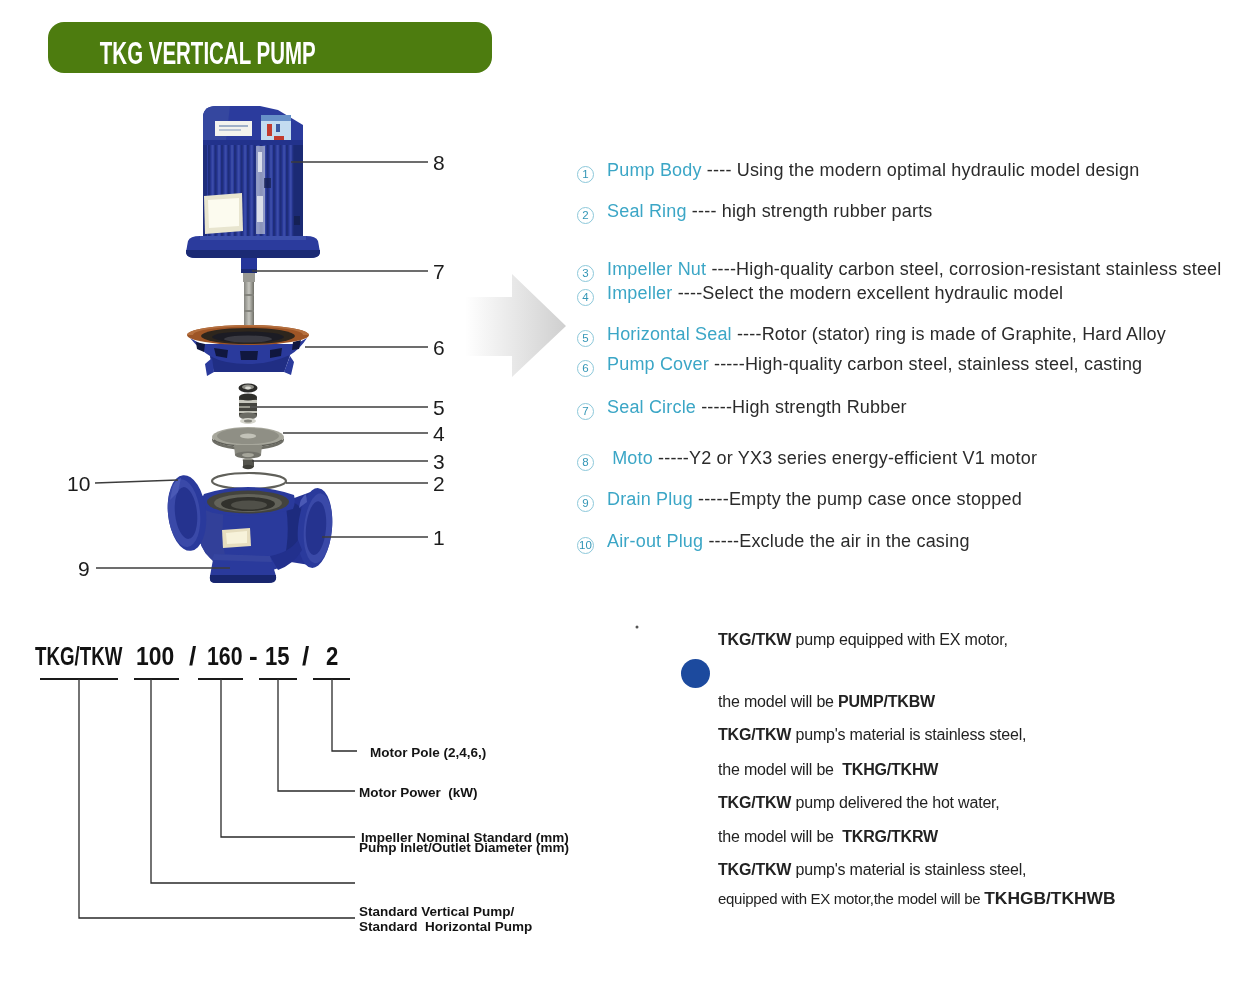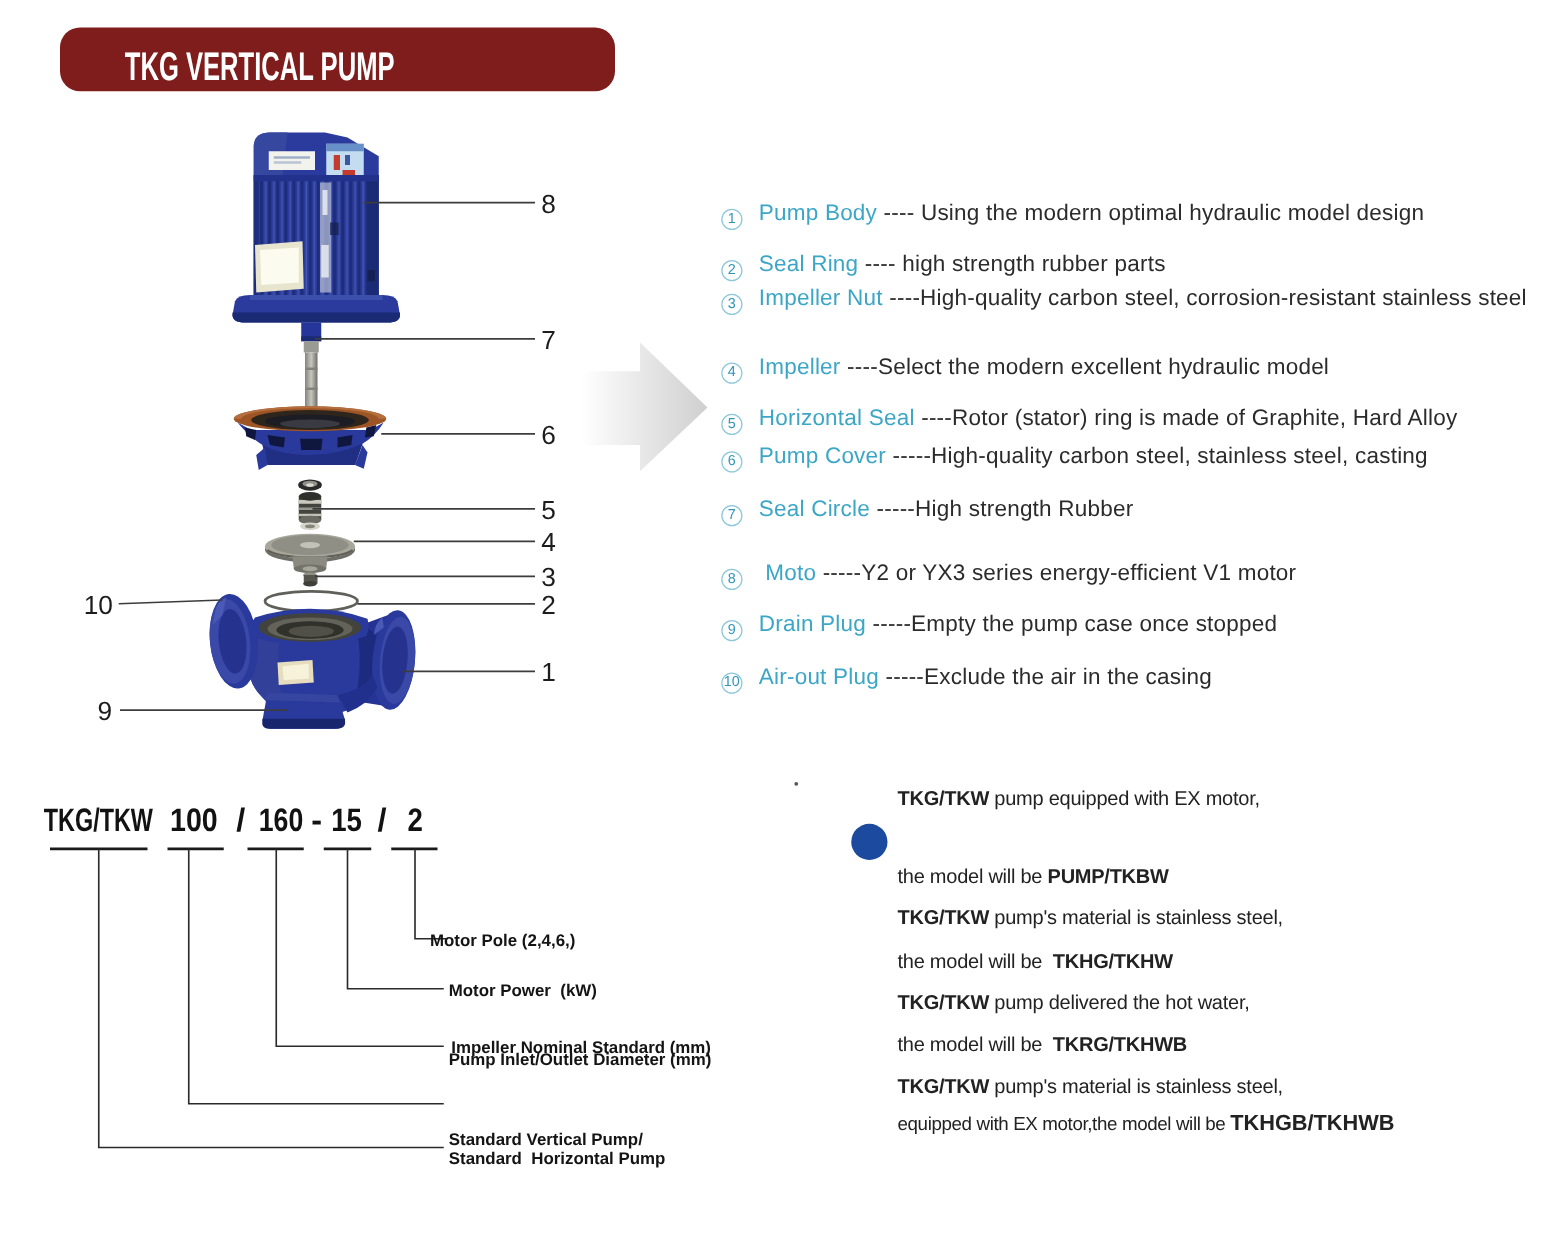--- a/index.html
+++ b/index.html
@@ -1,19 +1,19 @@
 <!DOCTYPE html>
 <html><head>
 <meta charset="utf-8">
 <style>
   html,body{margin:0;padding:0;}
   body{width:1234px;height:1000px;position:relative;background:#ffffff;
        font-family:"Liberation Sans", sans-serif;overflow:hidden;}
   .abs{position:absolute;}
-  #banner{left:48px;top:22px;width:444px;height:51px;background:#7f1d1d;
+  #banner{left:48px;top:22px;width:444px;height:51px;background:#4d7c0f;
           border-radius:16px;color:#fff;font-weight:bold;font-size:30px;
           line-height:50px;box-sizing:border-box;}
   #banner span{display:inline-block;transform:scaleX(0.64);transform-origin:left center;
           padding-left:81px;white-space:nowrap;font-size:32px;line-height:62px;}
   .row{position:absolute;left:577px;white-space:nowrap;font-size:18px;color:#2b2b2b;letter-spacing:0.18px;margin-top:32px;}
   .num{display:inline-block;width:15px;height:15px;border:1.5px solid #8cc8da;
        border-radius:50%;color:#3396b6;font-size:11.5px;line-height:15px;
        text-align:center;vertical-align:-1.5px;margin-right:13px;letter-spacing:0;}
   .lbl{color:#3ba6c6;}
   .bl-token{position:absolute;font-weight:bold;font-size:26px;color:#121212;
@@ -197,21 +197,21 @@
     <defs>
       <linearGradient id="arrowg2" x1="0" y1="0" x2="1" y2="0">
         <stop offset="0" stop-color="#ffffff"></stop>
         <stop offset="1" stop-color="#cfcfcf"></stop>
       </linearGradient>
     </defs>
   </svg>
 
   <div class="row" style="top:128px"><span class="num">1</span><span class="lbl">Pump Body</span> ---- Using the modern optimal hydraulic model design</div>
   <div class="row" style="top:169px"><span class="num">2</span><span class="lbl">Seal Ring</span> ---- high strength rubber parts</div>
-  <div class="row" style="top:196px"><span class="num">3</span><span class="lbl">Impeller Nut</span> ----High-quality carbon steel, corrosion-resistant stainless steel</div>
+  <div class="row" style="top:227px"><span class="num">3</span><span class="lbl">Impeller Nut</span> ----High-quality carbon steel, corrosion-resistant stainless steel</div>
   <div class="row" style="top:251px"><span class="num">4</span><span class="lbl">Impeller</span> ----Select the modern excellent hydraulic model</div>
   <div class="row" style="top:292px"><span class="num">5</span><span class="lbl">Horizontal Seal</span> ----Rotor (stator) ring is made of Graphite, Hard Alloy</div>
   <div class="row" style="top:322px"><span class="num">6</span><span class="lbl">Pump Cover</span> -----High-quality carbon steel, stainless steel, casting</div>
   <div class="row" style="top:365px"><span class="num">7</span><span class="lbl">Seal Circle</span> -----High strength Rubber</div>
   <div class="row" style="top:416px"><span class="num">8</span>&nbsp;<span class="lbl">Moto</span> -----Y2 or YX3 series energy-efficient V1 motor</div>
   <div class="row" style="top:457px"><span class="num">9</span><span class="lbl">Drain Plug</span> -----Empty the pump case once stopped</div>
   <div class="row" style="top:499px"><span class="num">10</span><span class="lbl">Air-out Plug</span> -----Exclude the air in the casing</div>
 
   <div class="bl-token" style="left:35px;top:641px;transform:scaleX(0.72)">TKG/TKW</div>
   <div class="bl-token" style="left:136px;top:641px;transform:scaleX(0.88)">100</div>
@@ -232,27 +232,27 @@
     </g>
     <g stroke="#2a2a2a" stroke-width="1.3" fill="none">
       <polyline points="79,79 79,318 355,318"></polyline>
       <polyline points="151,79 151,283 355,283"></polyline>
       <polyline points="221,79 221,237 355,237"></polyline>
       <polyline points="278,79 278,191 355,191"></polyline>
       <polyline points="332,79 332,151 357,151"></polyline>
     </g>
     <circle cx="637" cy="27" r="1.5" fill="#555"></circle>
   </svg>
-  <div class="bl-lab" style="left:344px;top:745px">Motor Pole (2,4,6,)</div>
+  <div class="bl-lab" style="left:370px;top:745px">Motor Pole (2,4,6,)</div>
   <div class="bl-lab" style="left:359px;top:785px">Motor Power&nbsp;&nbsp;(kW)</div>
   <div class="bl-lab" style="left:361px;top:830px">Impeller Nominal Standard (mm)</div>
   <div class="bl-lab" style="left:359px;top:840px">Pump Inlet/Outlet Diameter (mm)</div>
   <div class="bl-lab" style="left:359px;top:904px">Standard Vertical Pump/<br>Standard&nbsp; Horizontal Pump</div>
 
   <div class="abs" style="left:681px;top:659px;width:29px;height:29px;border-radius:50%;background:#1c4a9e"></div>
   <div class="br-line" style="top:631px"><b>TKG/TKW</b> pump equipped with EX motor,</div>
   <div class="br-line" style="top:693px">the model will be <b>PUMP/TKBW</b></div>
   <div class="br-line" style="top:726px"><b>TKG/TKW</b> pump's material is stainless steel,</div>
   <div class="br-line" style="top:761px">the model will be&nbsp; <b>TKHG/TKHW</b></div>
   <div class="br-line" style="top:794px"><b>TKG/TKW</b> pump delivered the hot water,</div>
-  <div class="br-line" style="top:828px">the model will be&nbsp; <b>TKRG/TKHWB</b></div>
+  <div class="br-line" style="top:828px">the model will be&nbsp; <b>TKRG/TKRW</b></div>
   <div class="br-line" style="top:861px"><b>TKG/TKW</b> pump's material is stainless steel,</div>
   <div class="br-line" style="top:888px;font-size:15px;letter-spacing:-0.3px">equipped with EX motor,the model will be <b style="font-size:17.4px;letter-spacing:0">TKHGB/TKHWB</b></div>
 
 </body></html>

